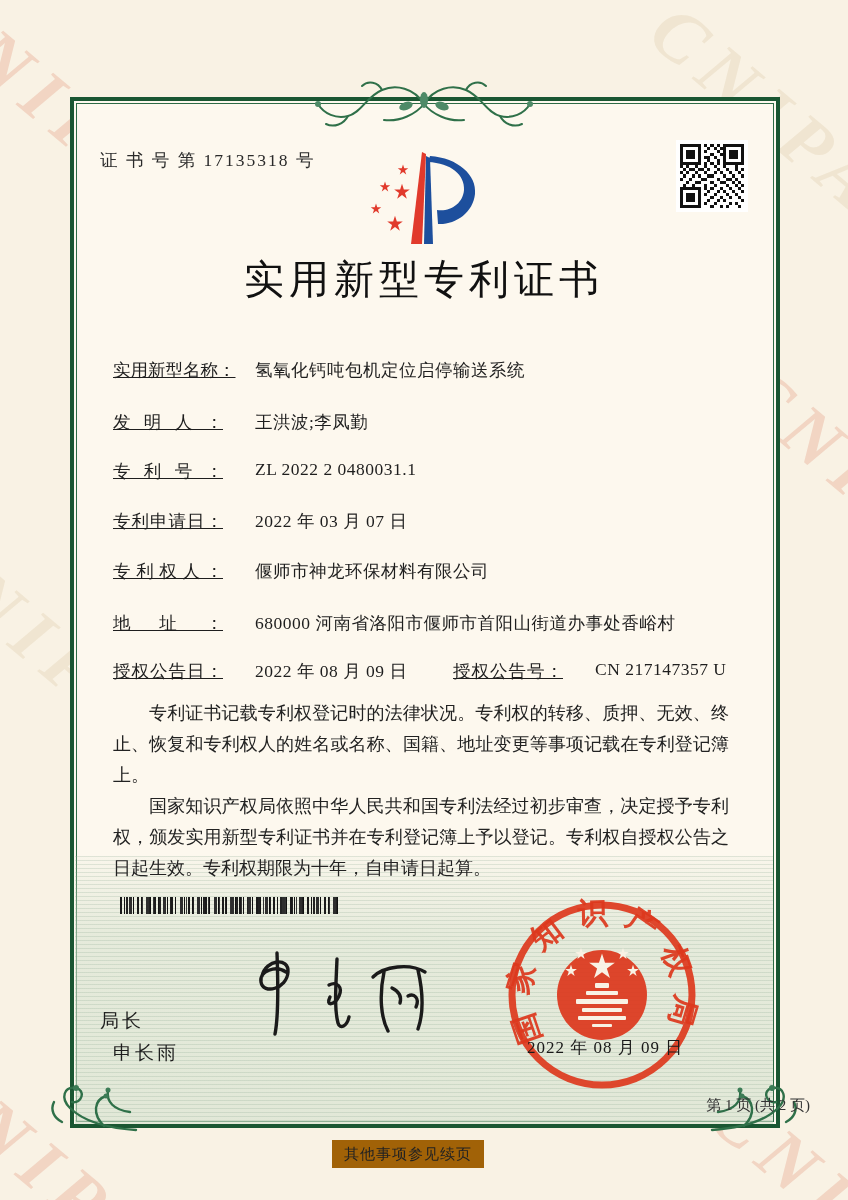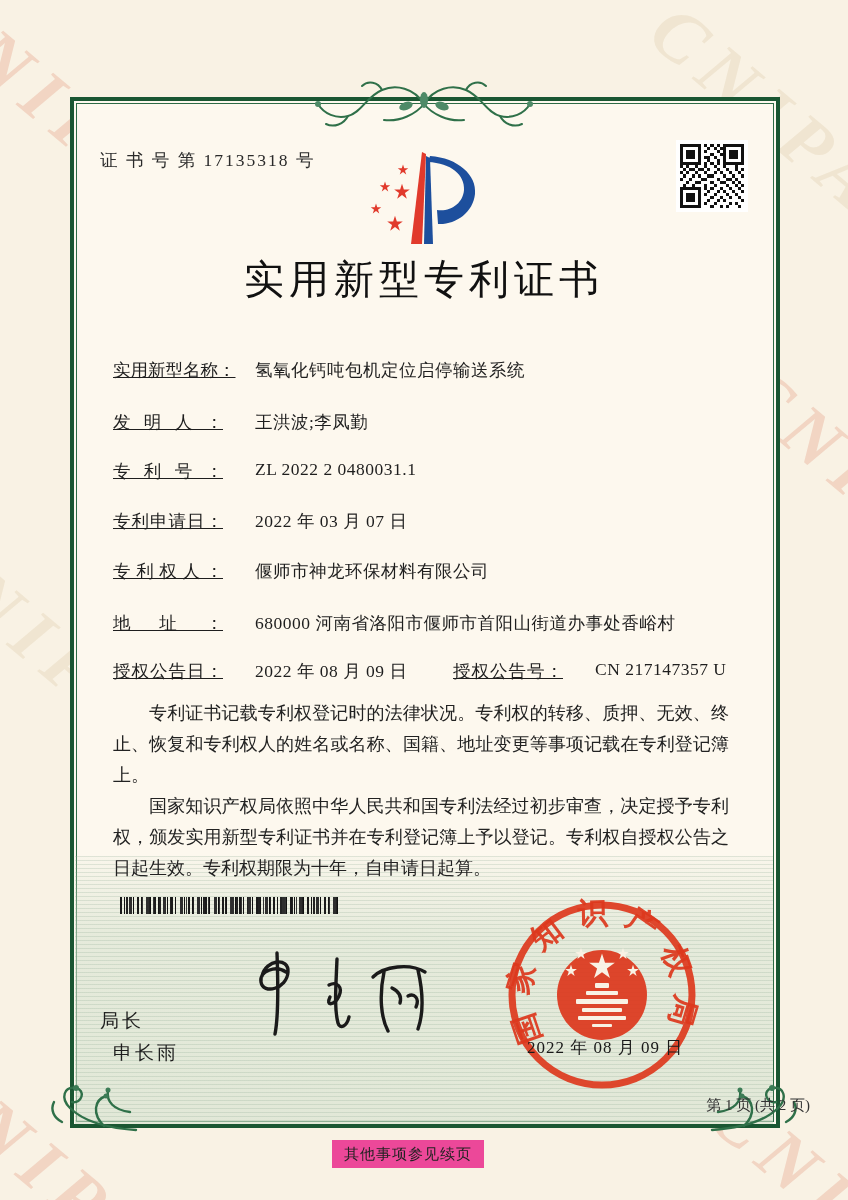--- a/index.html
+++ b/index.html
@@ -37,21 +37,21 @@
   .barcode{left:120px;top:897px;width:218px;height:17px;
      background:
        repeating-linear-gradient(90deg,#1b1b1b 0 2px,rgba(0,0,0,0) 2px 4px,#141414 4px 5px,rgba(0,0,0,0) 5px 9px,#2e2e2e 9px 12px,rgba(0,0,0,0) 12px 13px,#101010 13px 14px,rgba(0,0,0,0) 14px 17px),
        repeating-linear-gradient(90deg,#333 0 1px,rgba(0,0,0,0) 1px 6px,#222 6px 8px,rgba(0,0,0,0) 8px 11px);}
   .sig-title{left:100px;top:972px;font-size:19px;letter-spacing:3px;margin-top:36px;}
   .sig-name{left:113px;top:1008px;font-size:19px;letter-spacing:3px;margin-top:32px;}
   .signature-svg{left:232px;top:946px;}
   .seal-svg{left:502px;top:895px;}
   .seal-date{left:500px;top:1036px;width:210px;text-align:center;font-size:17px;letter-spacing:1px;color:#191919;z-index:3;}
   .page-info{left:0;top:1096px;width:810px;text-align:right;font-size:15px;color:#333;}
-  .cont-box{left:332px;top:1140px;width:152px;height:28px;background:#ec4899;text-align:center;
+  .cont-box{left:332px;top:1140px;width:152px;height:28px;background:#a16207;text-align:center;
             line-height:28px;font-size:15px;letter-spacing:1px;color:#222;}
   .ornament{z-index:2;pointer-events:none;}
 </style>
 </head>
 <body>
 
 <div class="page">
 
   <svg width="0" height="0" style="position:absolute" aria-hidden="true">
     <defs>

